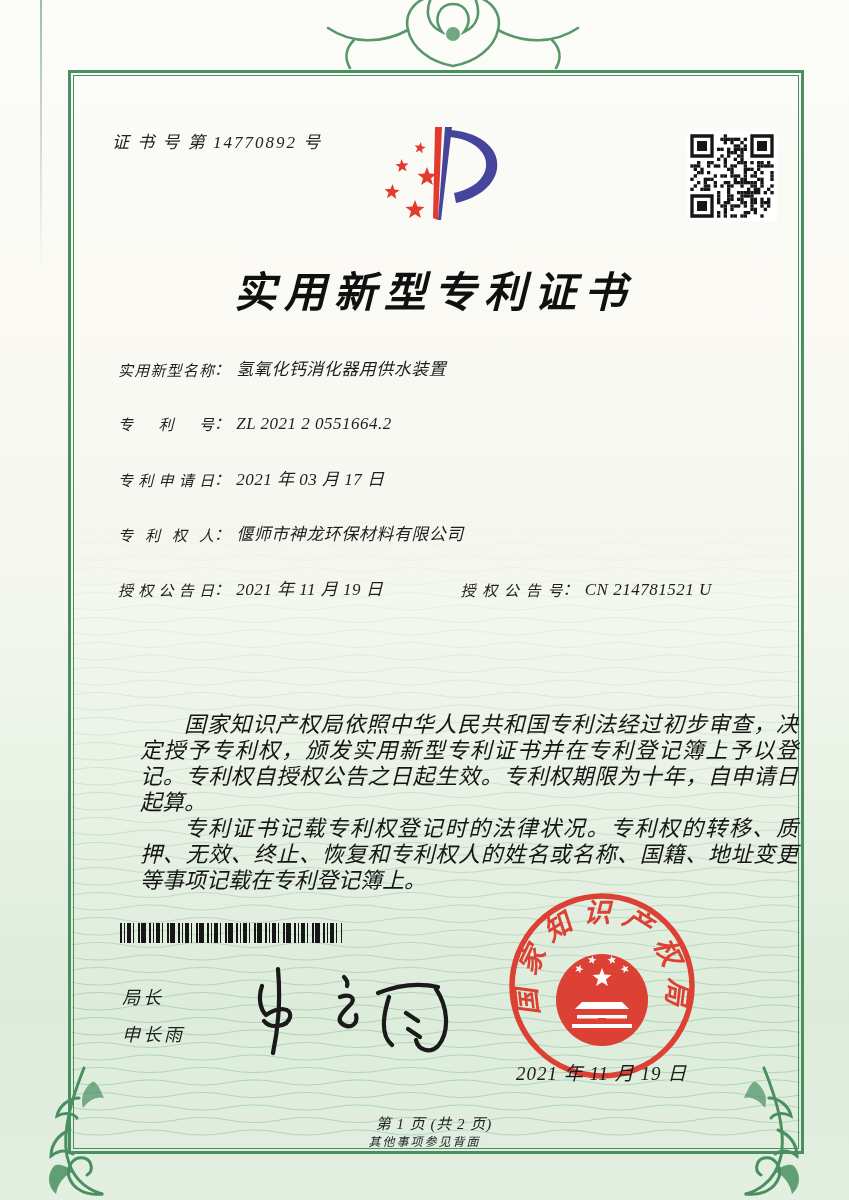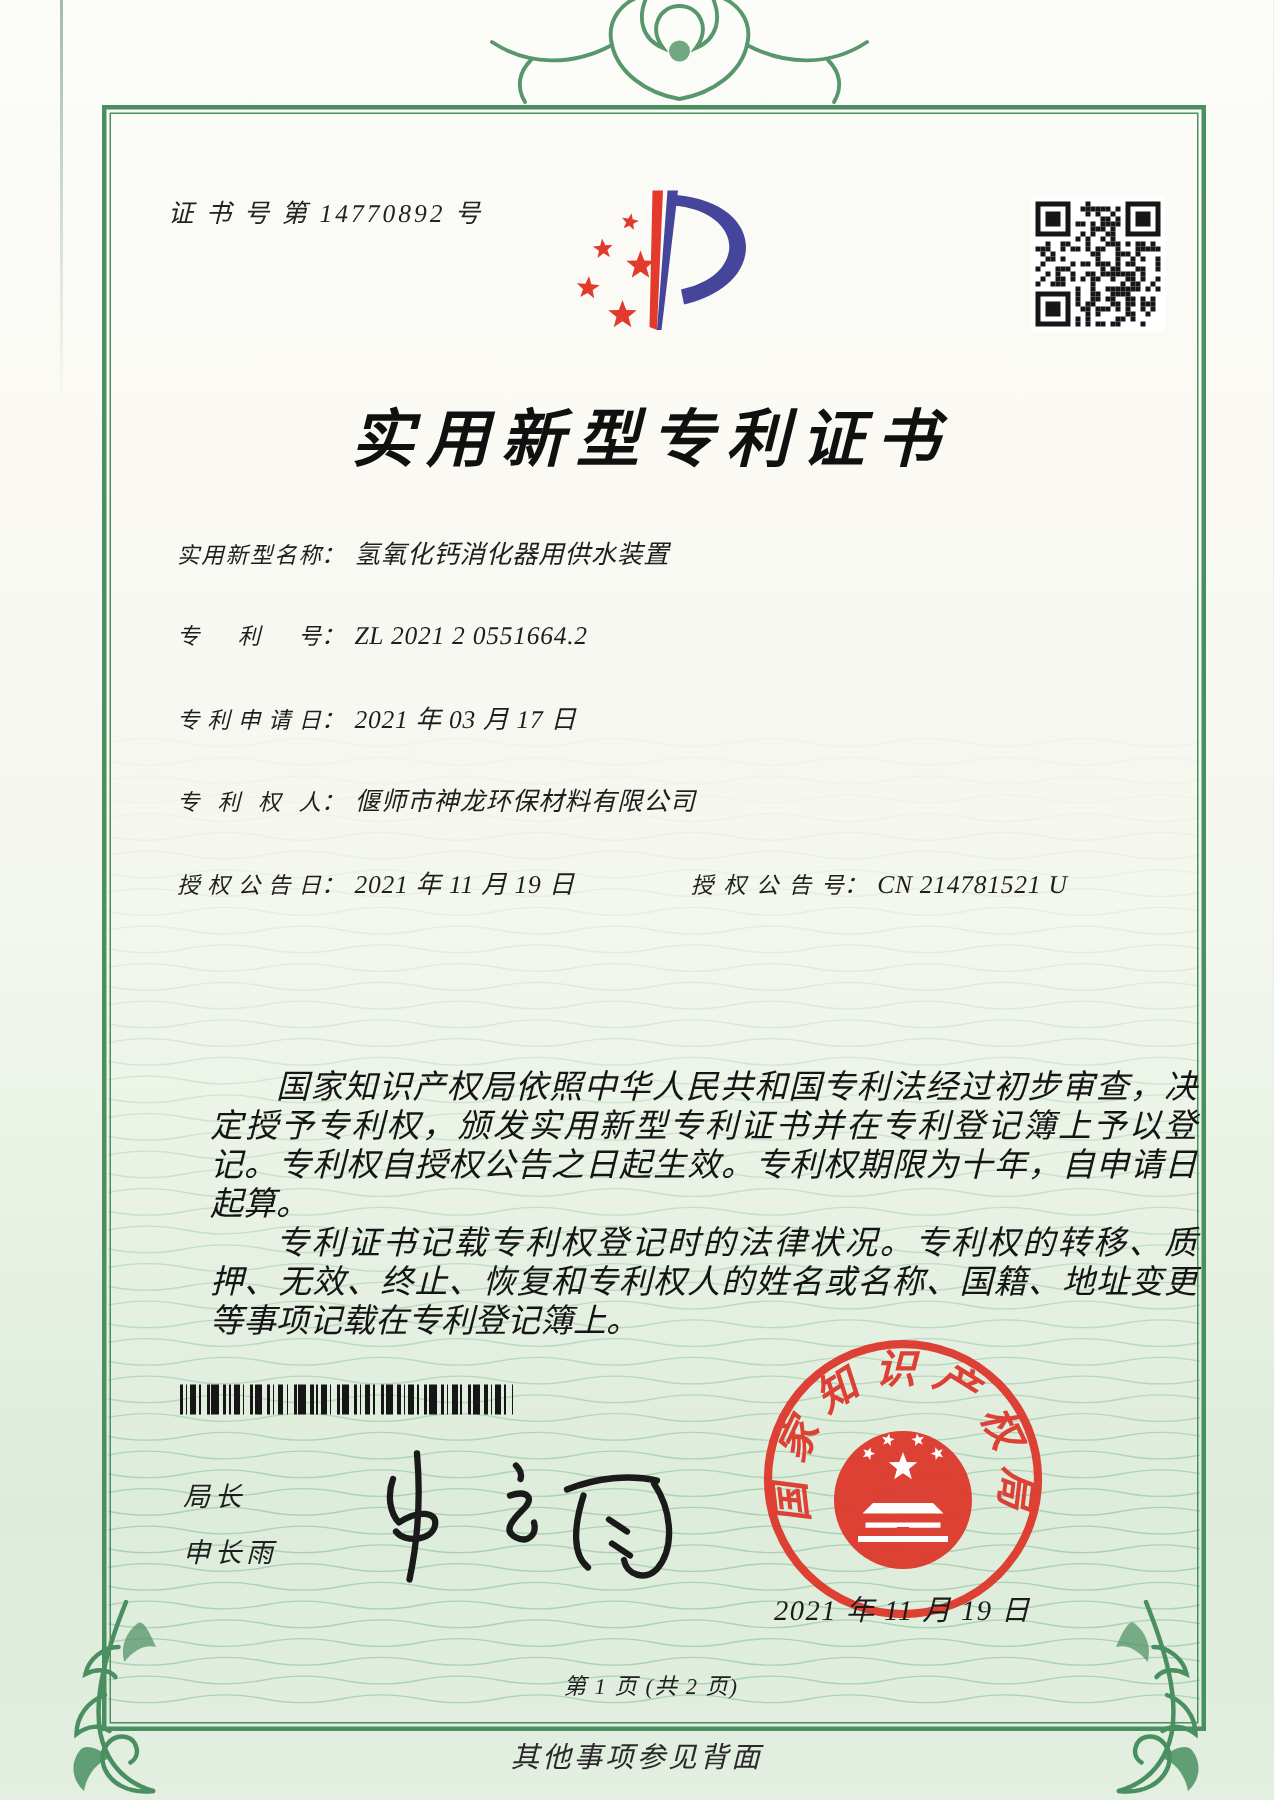--- a/index.html
+++ b/index.html
@@ -37,21 +37,21 @@
     background:repeating-linear-gradient(90deg,
       #161616 0 2px,transparent 2px 4px,#161616 4px 5px,transparent 5px 7px,
       #161616 7px 11px,transparent 11px 13px,#161616 13px 14px,transparent 14px 18px,
       #161616 18px 20px,transparent 20px 21px,#161616 21px 26px,transparent 26px 29px);}
   #officer-title{left:122px;top:983px;font-size:18px;letter-spacing:3px;}
   #officer-name{left:122px;top:1020px;font-size:18px;letter-spacing:3px;}
   #signature{position:absolute;left:240px;top:962px;z-index:6;}
   #seal{position:absolute;left:504px;top:888px;z-index:6;opacity:.95;}
   #seal-date{left:516px;top:1058px;font-size:19px;letter-spacing:1px;color:#1b1b1b;z-index:7;}
   #page-info{left:70px;top:1112px;width:728px;text-align:center;font-size:15px;letter-spacing:1px;}
-  #back-note{left:0;top:1156px;width:849px;text-align:center;font-size:19px;letter-spacing:2px;color:#2a2a2a;}
+  #back-note{left:0;top:1132px;width:849px;text-align:center;font-size:12px;letter-spacing:2px;color:#2a2a2a;}
   #logo{position:absolute;left:372px;top:120px;}
   #qr{position:absolute;left:687px;top:131px;}
 </style>
 </head>
 <body>
 
 <div class="page">
 
   <div id="binding-edge"></div>
 

